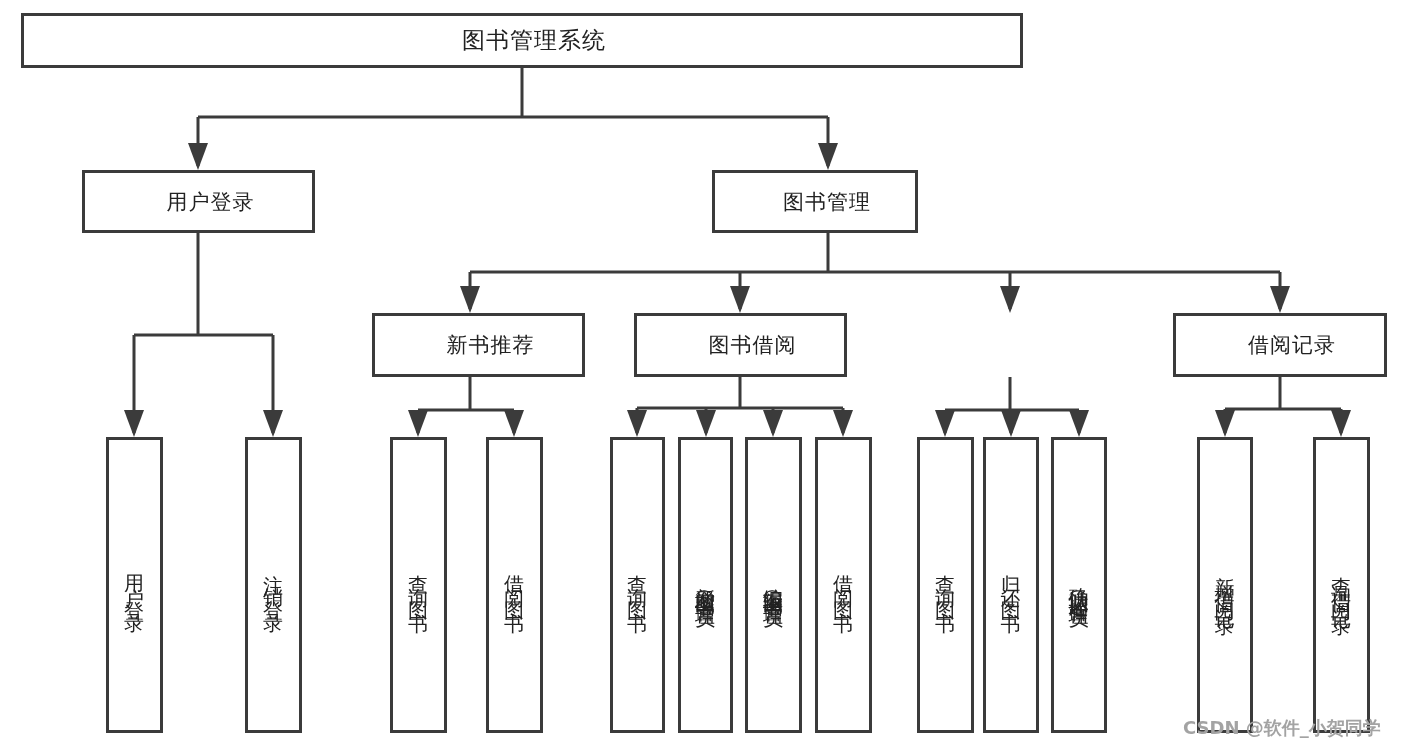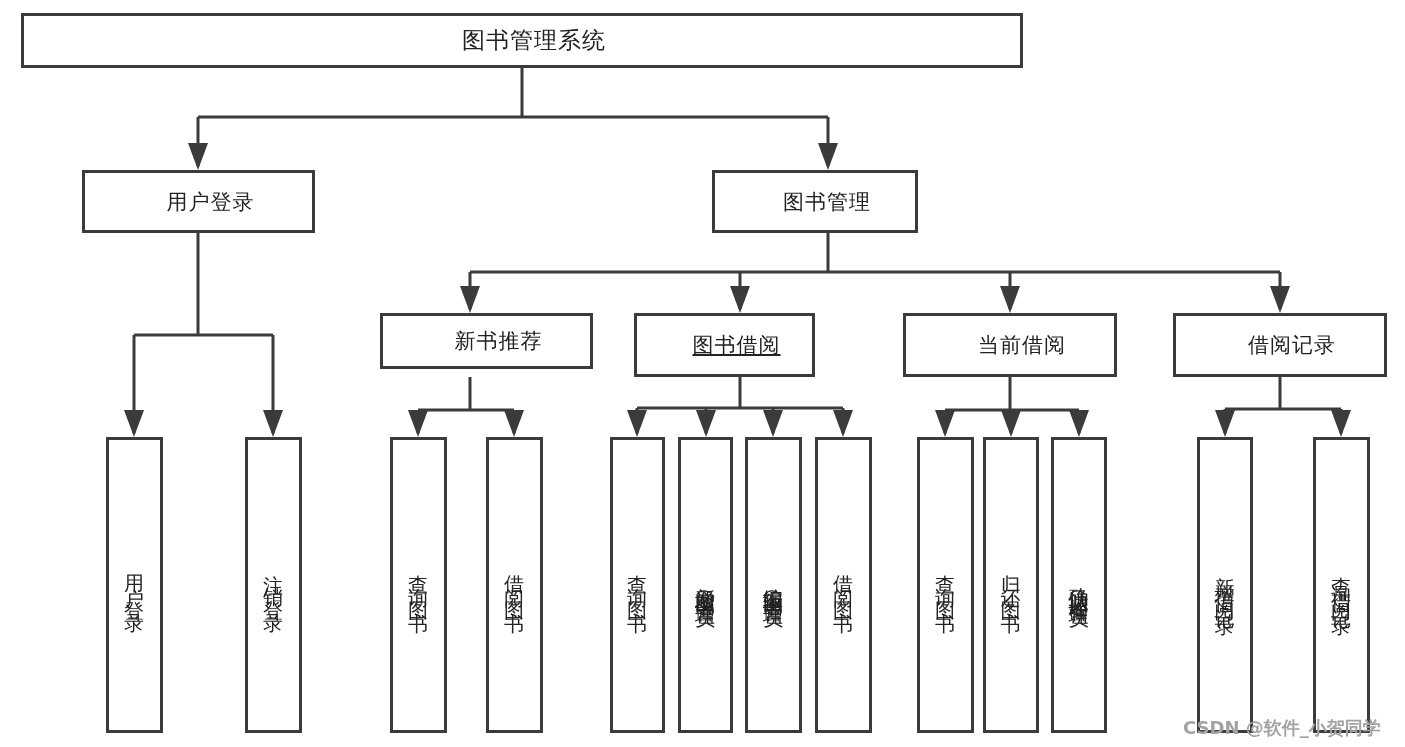--- a/index.html
+++ b/index.html
@@ -89,28 +89,25 @@
     <span>图书管理系统</span>
   </div>
 
   <div class="node hbox" style="left:82px;top:170px;width:233px;height:63px;">
     <span>用户登录</span>
   </div>
   <div class="node hbox" style="left:712px;top:170px;width:206px;height:63px;">
     <span>图书管理</span>
   </div>
 
-  <div class="node hbox" style="left:380px;top:313px;width:213px;height:56px;">
+  <div class="node hbox" style="left:372px;top:313px;width:213px;height:64px;">
     <span>新书推荐</span>
   </div>
-  <div class="node hbox" style="left:634px;top:313px;width:181px;height:64px;text-decoration:underline;">
+  <div class="node hbox" style="left:634px;top:313px;width:213px;height:64px;">
     <span>图书借阅</span>
-  </div>
-  <div class="node hbox" style="left:903px;top:313px;width:214px;height:64px;">
-    <span>当前借阅</span>
   </div>
   <div class="node hbox" style="left:1173px;top:313px;width:214px;height:64px;">
     <span>借阅记录</span>
   </div>
 
   <div class="node vbox sp-lg" style="left:106px;top:437px;width:57px;height:296px;">
     <span>用户登录</span>
   </div>
   <div class="node vbox sp-lg" style="left:245px;top:437px;width:57px;height:296px;">
     <span>注销登录</span>

